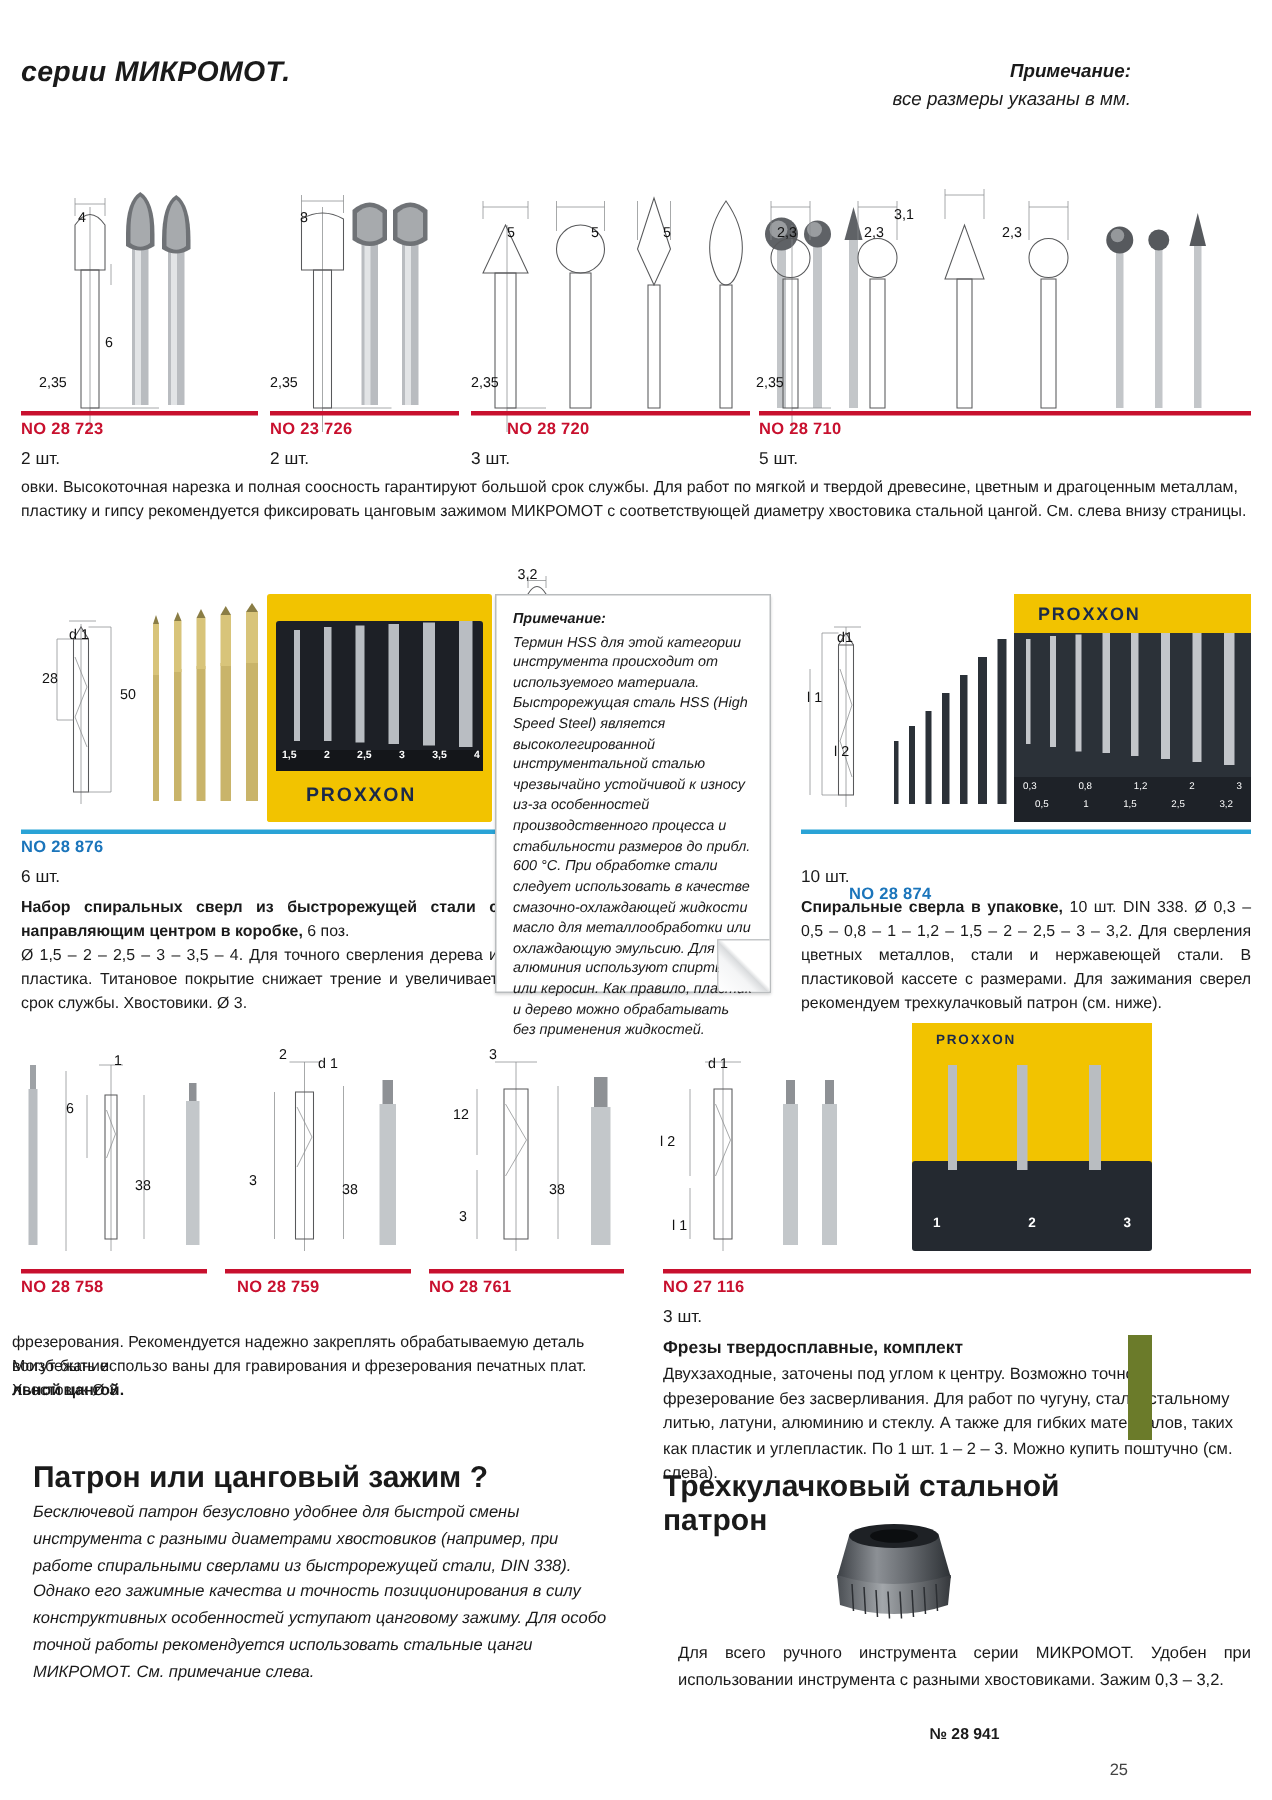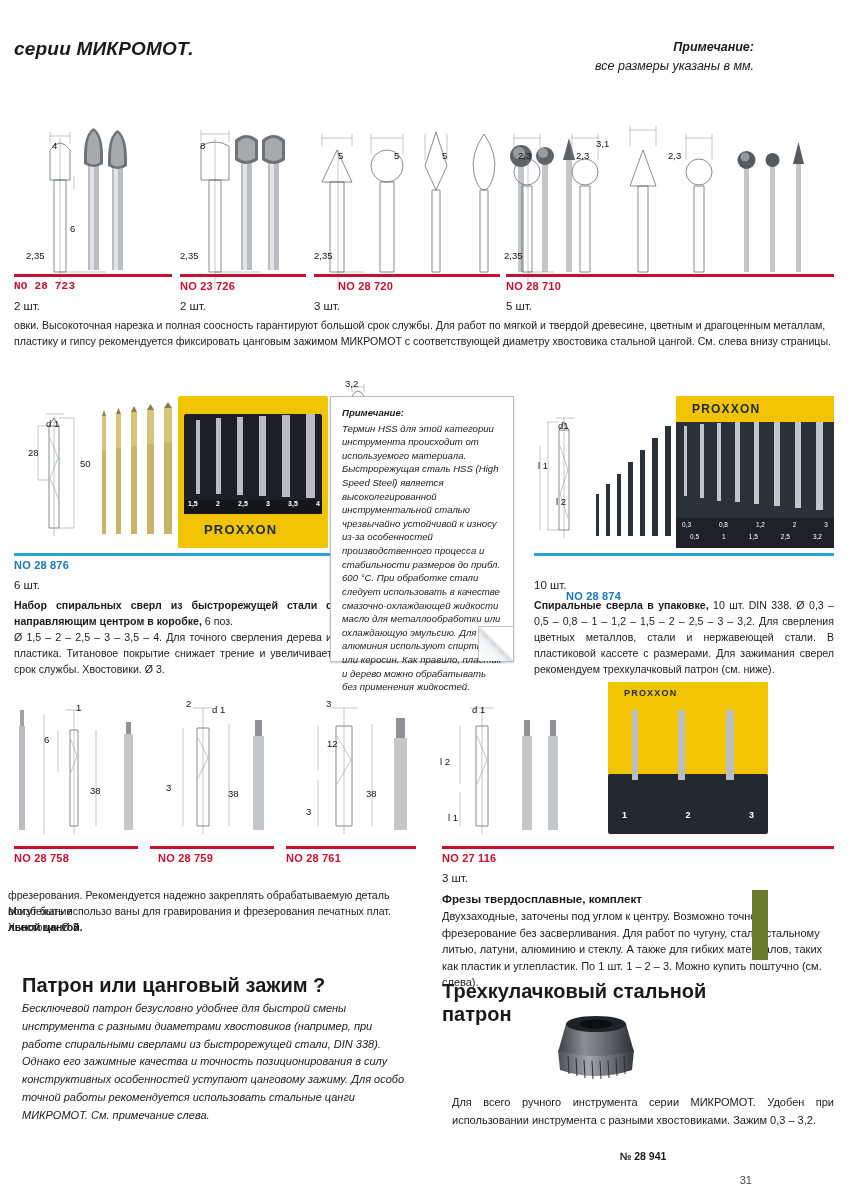--- a/index.html
+++ b/index.html
@@ -225,21 +225,21 @@
   <div class="dim" style="left:576px;top:150px;">2,3</div>
   <div class="dim" style="left:596px;top:138px;">3,1</div>
   <div class="dim" style="left:668px;top:150px;">2,3</div>
   <div class="dim" style="left:504px;top:250px;">2,35</div>
 
   <div class="redbar" style="left:14px;top:274px;width:158px;"></div>
   <div class="redbar" style="left:180px;top:274px;width:126px;"></div>
   <div class="redbar" style="left:314px;top:274px;width:186px;"></div>
   <div class="redbar" style="left:506px;top:274px;width:328px;"></div>
 
-  <div class="code" style="left:14px;top:280px;font-family:Liberation Mono, monospace;">NO 28 723</div>
+  <div class="code" style="left:14px;top:280px;">NO 28 723</div>
   <div class="code" style="left:180px;top:280px;">NO 23 726</div>
   <div class="code" style="left:314px;top:280px;padding-left:24px;">NO 28 720</div>
   <div class="code" style="left:506px;top:280px;">NO 28 710</div>
 
   <div class="qty" style="left:14px;top:300px;">2 шт.</div>
   <div class="qty" style="left:180px;top:300px;">2 шт.</div>
   <div class="qty" style="left:314px;top:300px;">3 шт.</div>
   <div class="qty" style="left:506px;top:300px;">5 шт.</div>
 
   <div class="txt" style="left:14px;top:318px;width:820px;">овки. Высокоточная нарезка и полная соосность гарантируют большой срок службы. Для работ по мягкой и твердой древесине, цветным и драгоценным металлам, пластику и гипсу рекомендуется фиксировать цанговым зажимом МИКРОМОТ с соответствующей диаметру хвостовика стальной цангой. См. слева внизу страницы.</div>
@@ -459,21 +459,21 @@
   <div class="dim" style="left:76px;top:702px;">1</div>
   <div class="dim" style="left:44px;top:734px;">6</div>
   <div class="dim" style="left:90px;top:785px;">38</div>
 
   <div class="dim" style="left:186px;top:698px;">2</div>
   <div class="dim" style="left:212px;top:704px;">d 1</div>
   <div class="dim" style="left:166px;top:782px;">3</div>
   <div class="dim" style="left:228px;top:788px;">38</div>
 
   <div class="dim" style="left:326px;top:698px;">3</div>
-  <div class="dim" style="left:302px;top:738px;margin-left:25px;">12</div>
+  <div class="dim" style="left:302px;top:738px;">12</div>
   <div class="dim" style="left:306px;top:806px;">3</div>
   <div class="dim" style="left:366px;top:788px;">38</div>
 
   <div class="dim" style="left:472px;top:704px;">d 1</div>
   <div class="dim" style="left:440px;top:756px;">l 2</div>
   <div class="dim" style="left:448px;top:812px;">l 1</div>
 
   <div class="photo" style="left:608px;top:682px;width:160px;height:152px;">
     <div style="position:absolute;left:0;top:0;width:160px;height:52px;background:#f2c300;"></div>
     <div class="proxxon-label" style="position:absolute;left:16px;top:6px;font-size:9px;color:#1b2a4a;">PROXXON</div>
@@ -539,14 +539,14 @@
         <line x1="60" y1="48" x2="61" y2="66"></line>
       <line x1="68" y1="46" x2="69" y2="64"></line>
         <line x1="76" y1="44" x2="77" y2="62"></line>
     </g>
   </svg>
 
   <div class="txt" style="left:452px;top:1094px;width:382px;text-align:justify;font-size:11px;line-height:1.6;">Для всего ручного инструмента серии МИКРОМОТ. Удобен при использовании инструмента с разными хвостовиками. Зажим 0,3 – 3,2.</div>
   <div class="artnum" style="left:452px;top:1150px;width:382px;text-align:center;">№ 28 941</div>
 
   <div class="sidetab" style="top:890px;height:70px;"></div>
-  <div class="pageno">31</div>
+  <div class="pageno">25</div>
 </div>
 
 </body></html>

